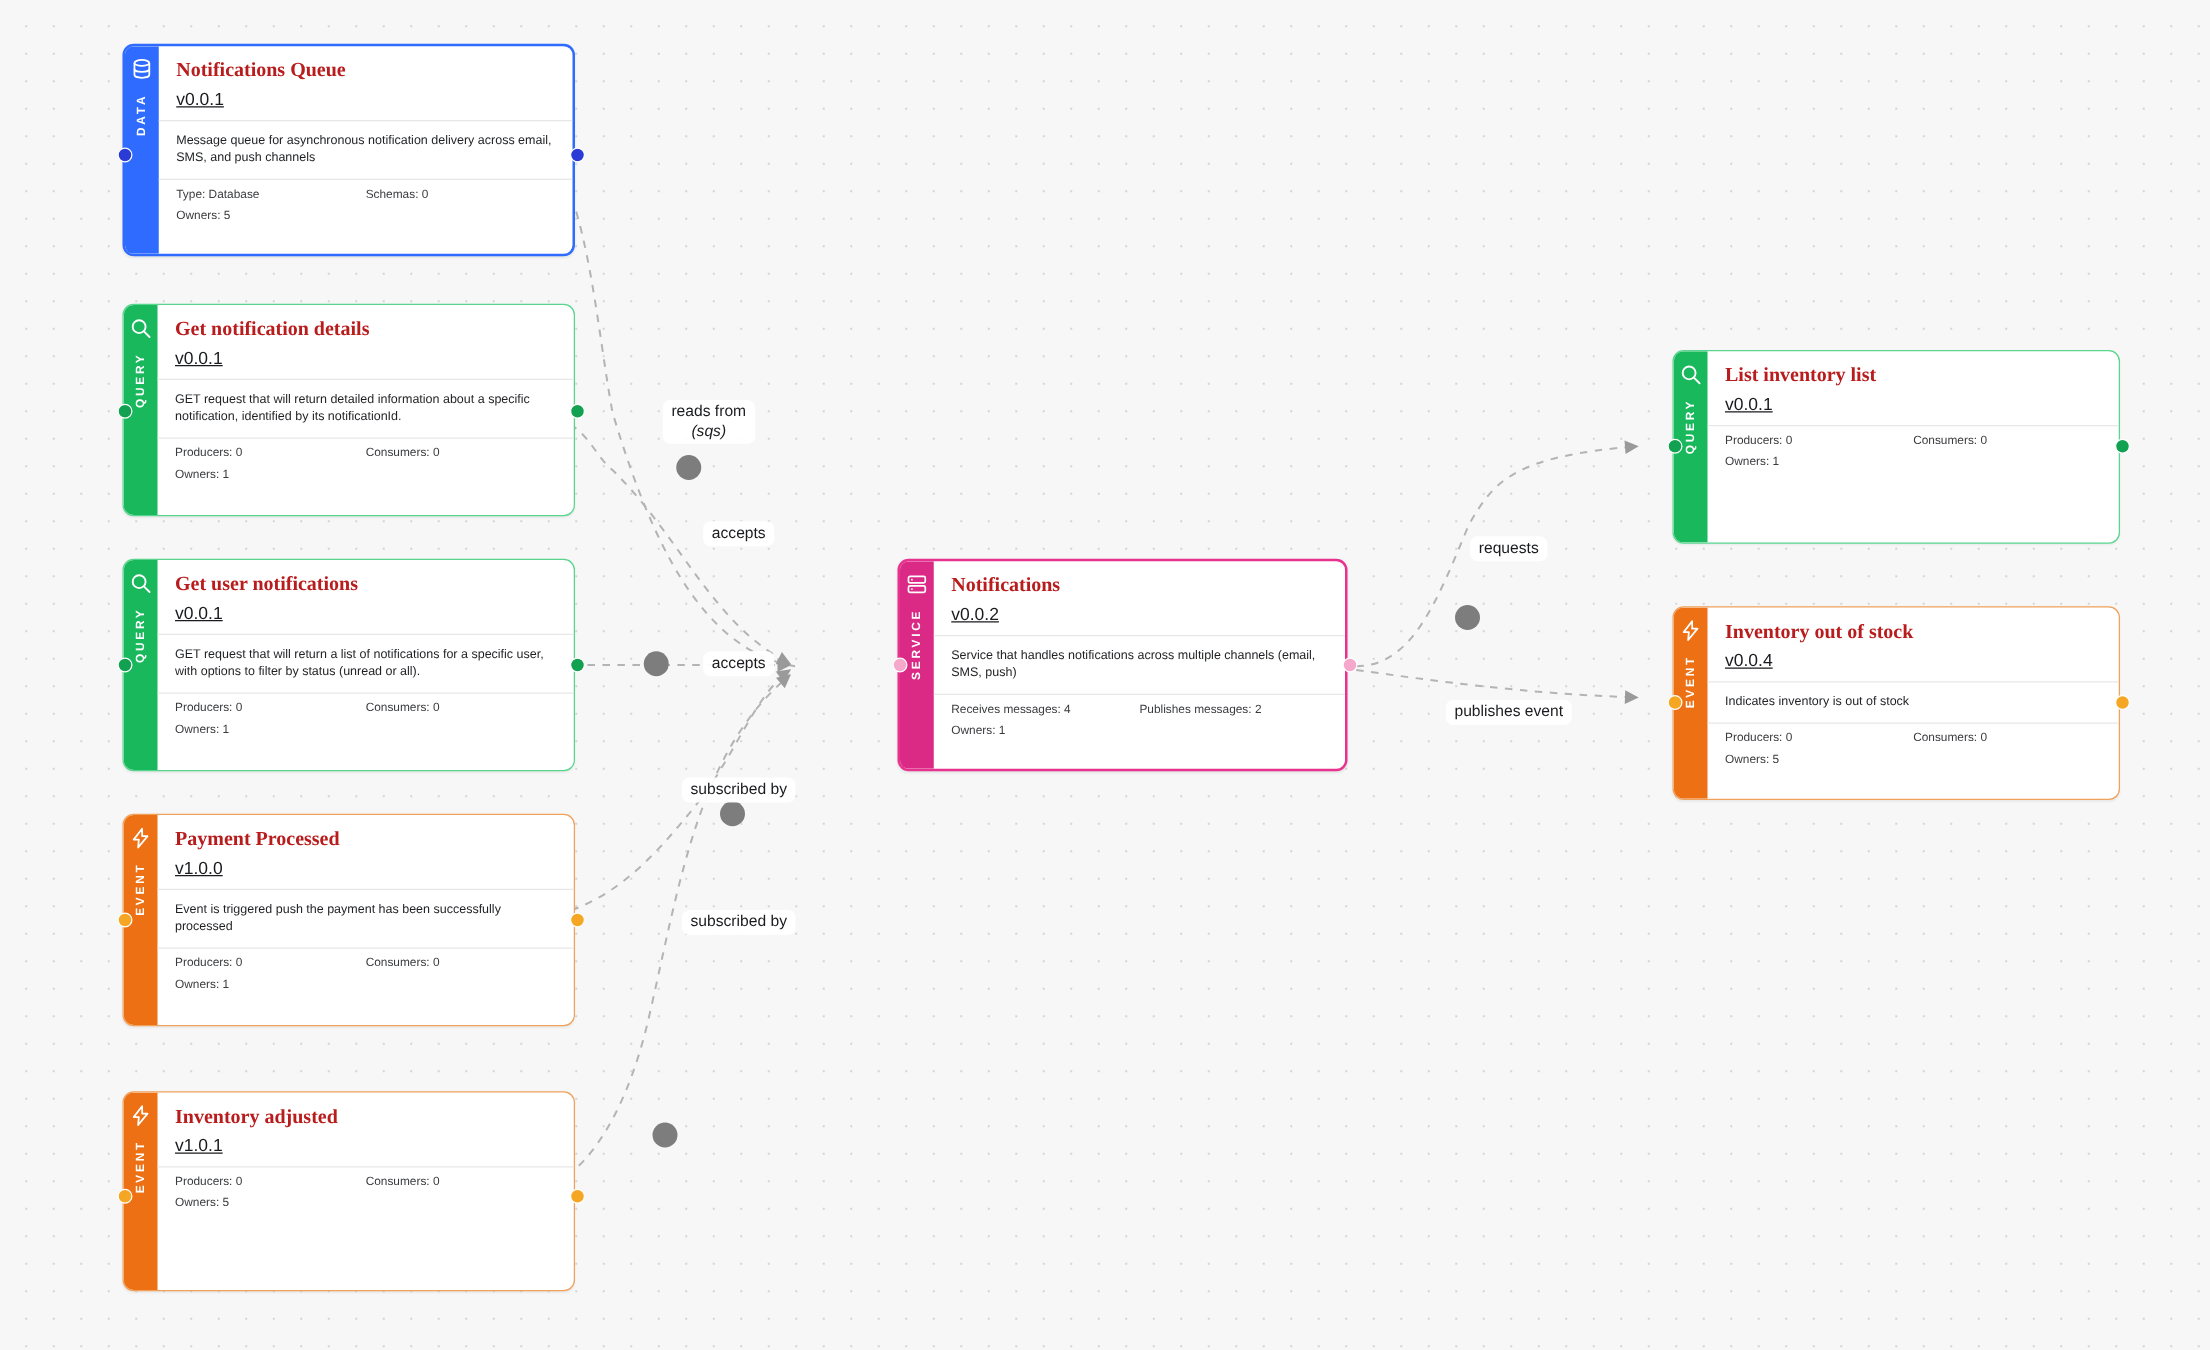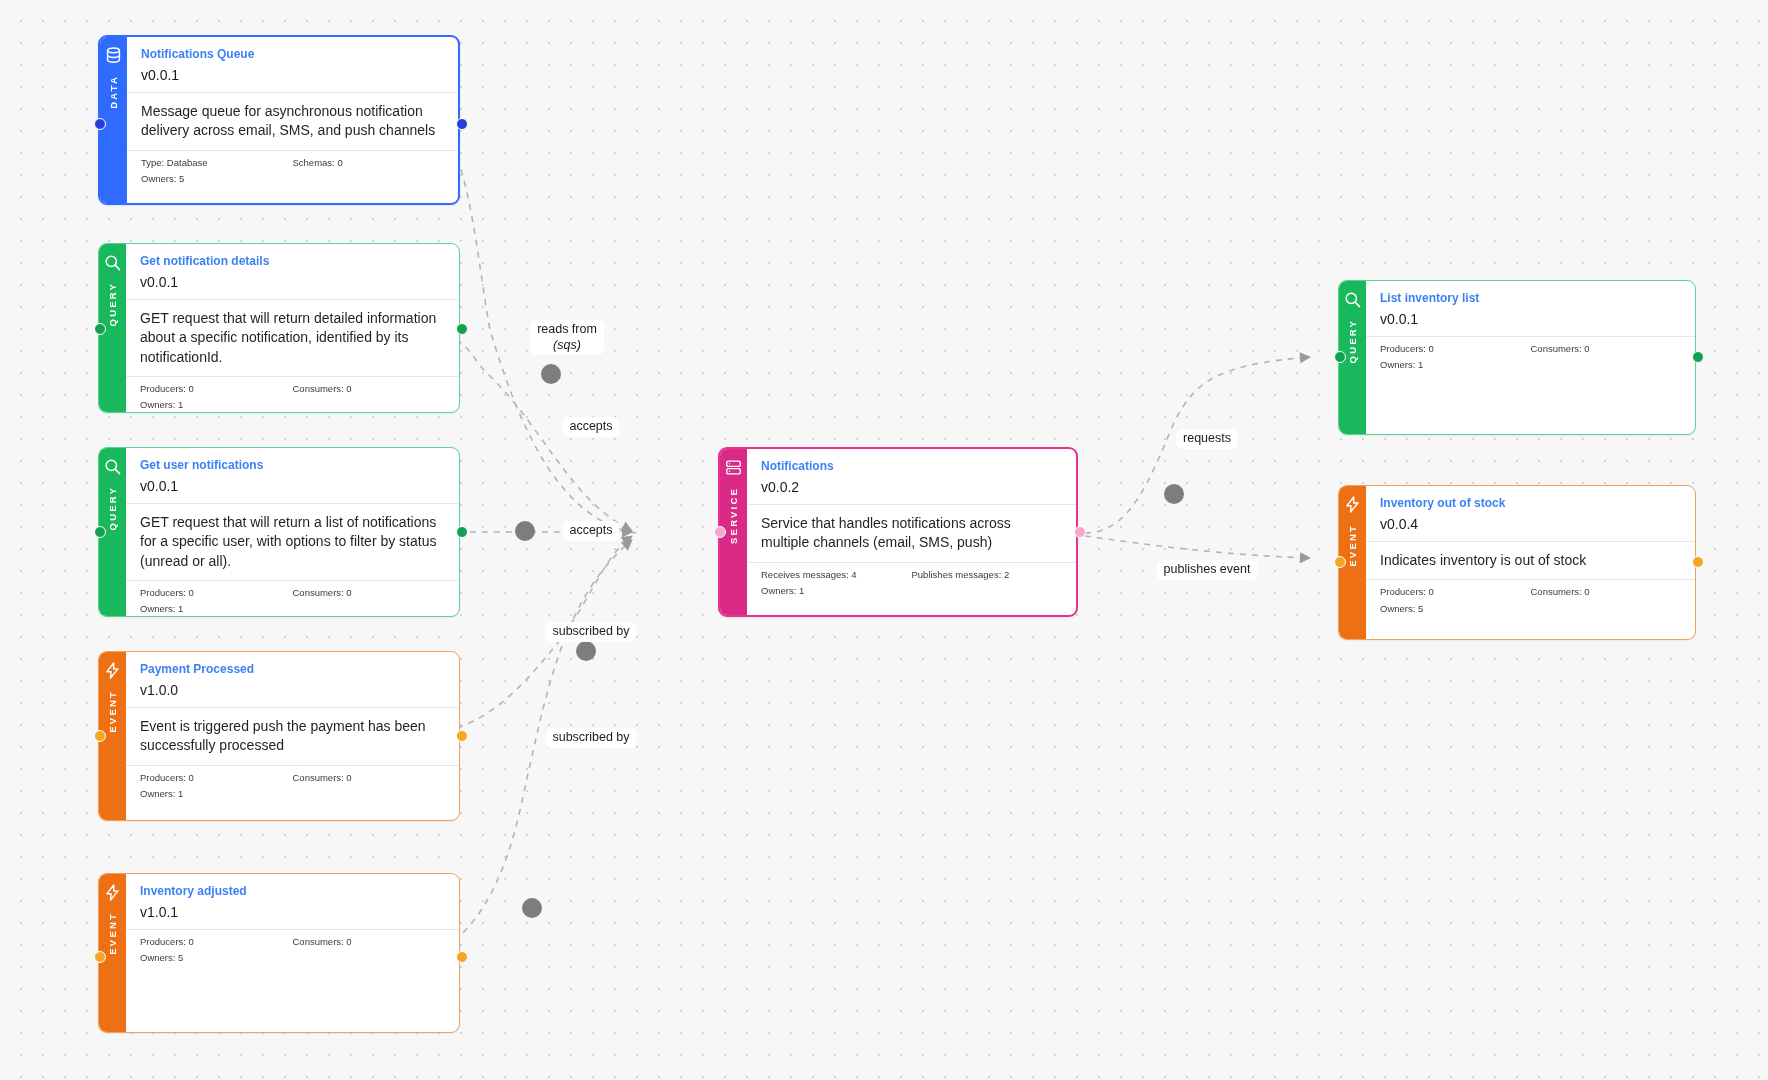--- a/index.html
+++ b/index.html
@@ -35,29 +35,29 @@
     margin-top:10px;
     writing-mode:vertical-rl;
     transform:rotate(180deg);
     font-size:9.5px;font-weight:700;letter-spacing:2.2px;
     line-height:1;
     color:#ffffff;
     white-space:nowrap;
   }
   .node .body{flex:1;display:flex;flex-direction:column;min-width:0;}
   .node .title{
-    font-size:12px;font-weight:700;color:#3b82f6;
-    padding:11px 14px 0 14px;line-height:1.15;
+    font-size:16px;font-weight:700;color:#b91c1c;
+    padding:11px 14px 0 14px;line-height:1.15;font-family:Liberation Serif, serif;
   }
   .node .version{
     font-size:14px;color:#1a1b1e;font-weight:400;
-    padding:5px 14px 9px 14px;line-height:1.15;
+    padding:5px 14px 9px 14px;line-height:1.15;text-decoration:underline;
   }
   .node .desc{
-    font-size:14px;color:#1f2023;line-height:1.38;
+    font-size:10px;color:#1f2023;line-height:1.38;
     padding:9px 14px 9px 14px;
     border-top:1px solid #e7e7e9;
   }
   .node .stats{
     border-top:1px solid #e7e7e9;
     padding:7px 14px 9px 14px;
     font-size:9.5px;color:#3a3b3e;line-height:1.1;
   }
   .node .stats .row{display:flex;margin-bottom:6px;}
   .node .stats .row:last-child{margin-bottom:0;}

